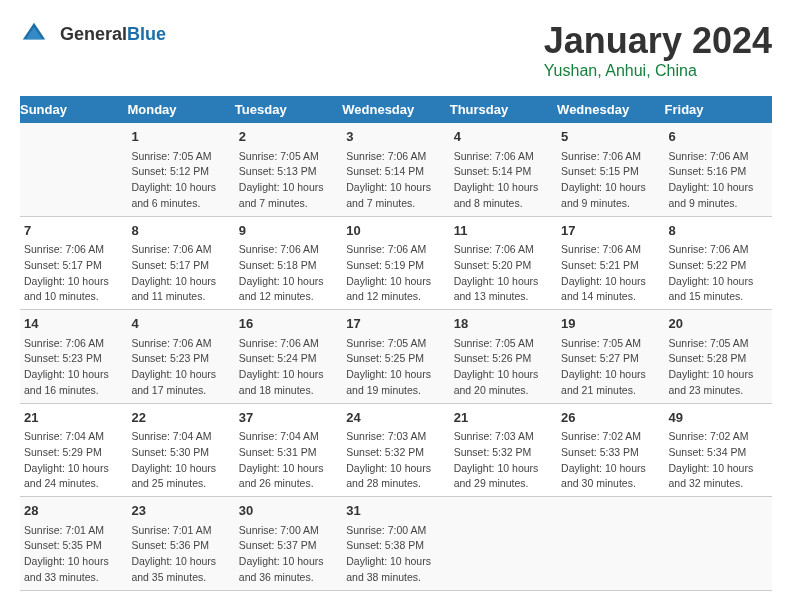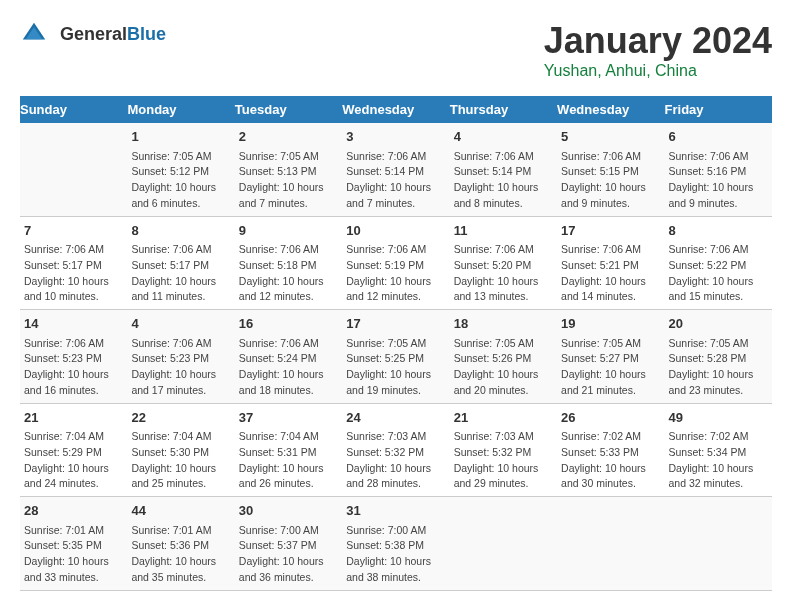--- a/index.html
+++ b/index.html
@@ -229,21 +229,21 @@
           <span class="day-number">49</span>
           <div class="day-info">Sunrise: 7:02 AM<br>Sunset: 5:34 PM<br>Daylight: 10 hours<br>and 32 minutes.</div>
         </td>
       </tr>
       <tr>
         <td>
           <span class="day-number">28</span>
           <div class="day-info">Sunrise: 7:01 AM<br>Sunset: 5:35 PM<br>Daylight: 10 hours<br>and 33 minutes.</div>
         </td>
         <td>
-          <span class="day-number">44</span>
+          <span class="day-number">23</span>
           <div class="day-info">Sunrise: 7:01 AM<br>Sunset: 5:36 PM<br>Daylight: 10 hours<br>and 35 minutes.</div>
         </td>
         <td>
           <span class="day-number">30</span>
           <div class="day-info">Sunrise: 7:00 AM<br>Sunset: 5:37 PM<br>Daylight: 10 hours<br>and 36 minutes.</div>
         </td>
         <td>
           <span class="day-number">31</span>
           <div class="day-info">Sunrise: 7:00 AM<br>Sunset: 5:38 PM<br>Daylight: 10 hours<br>and 38 minutes.</div>
         </td>

